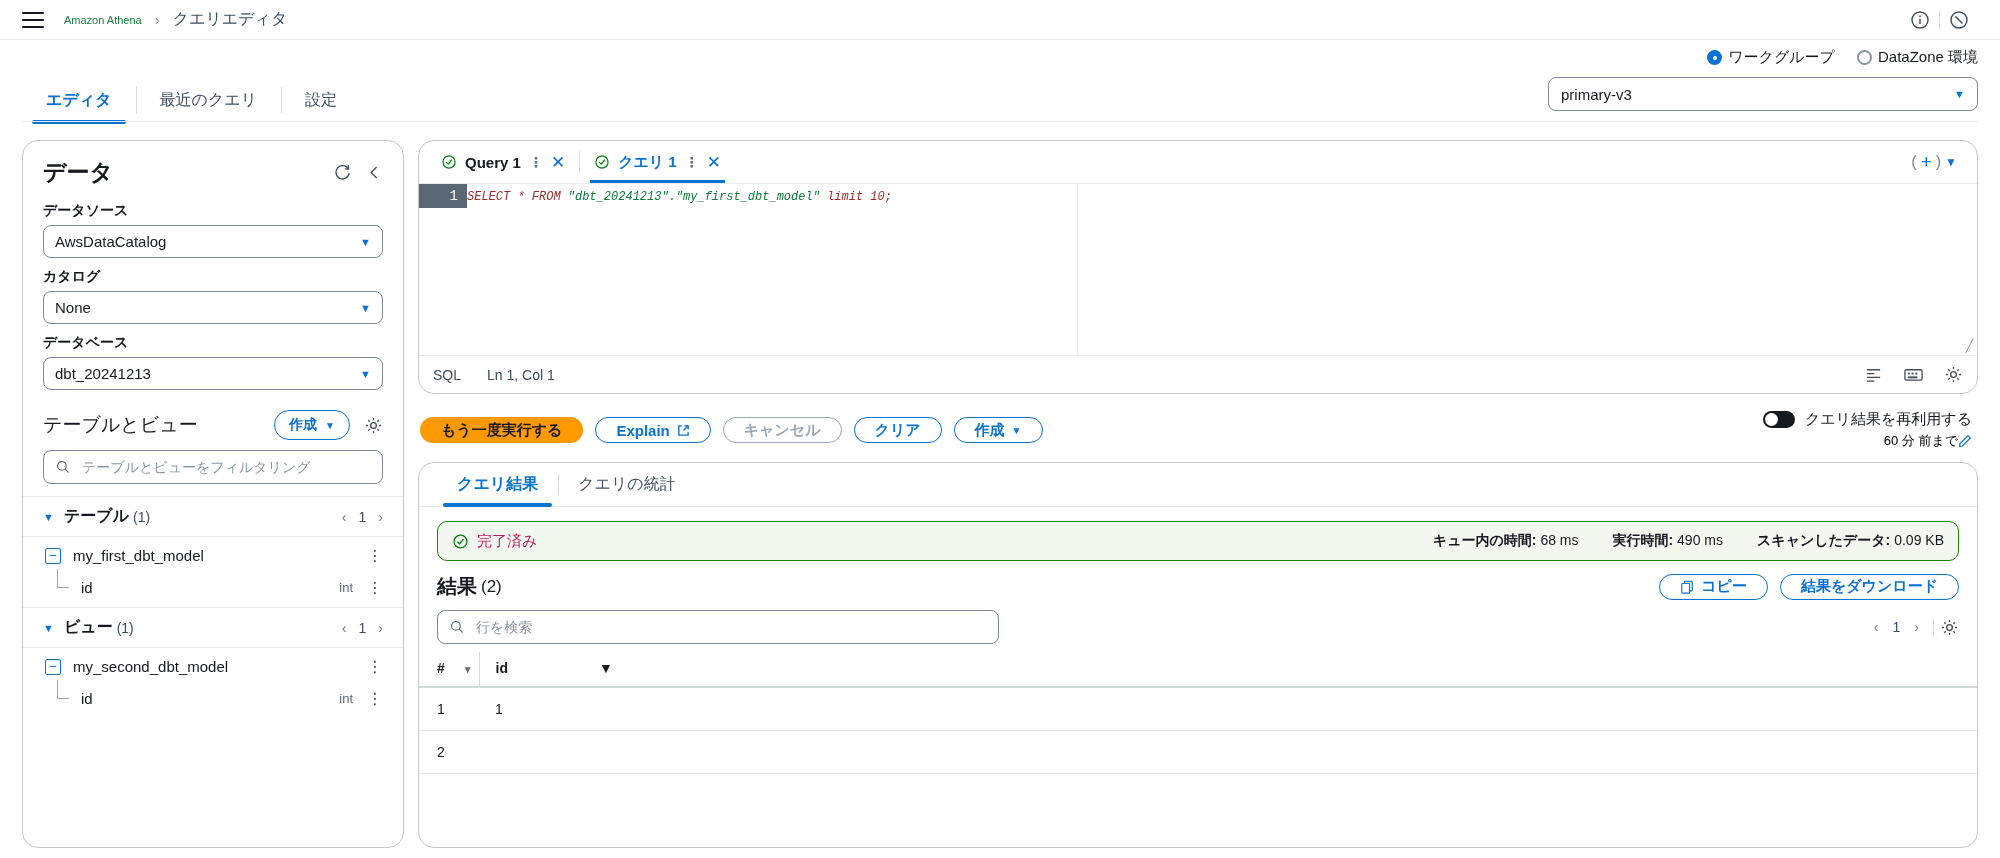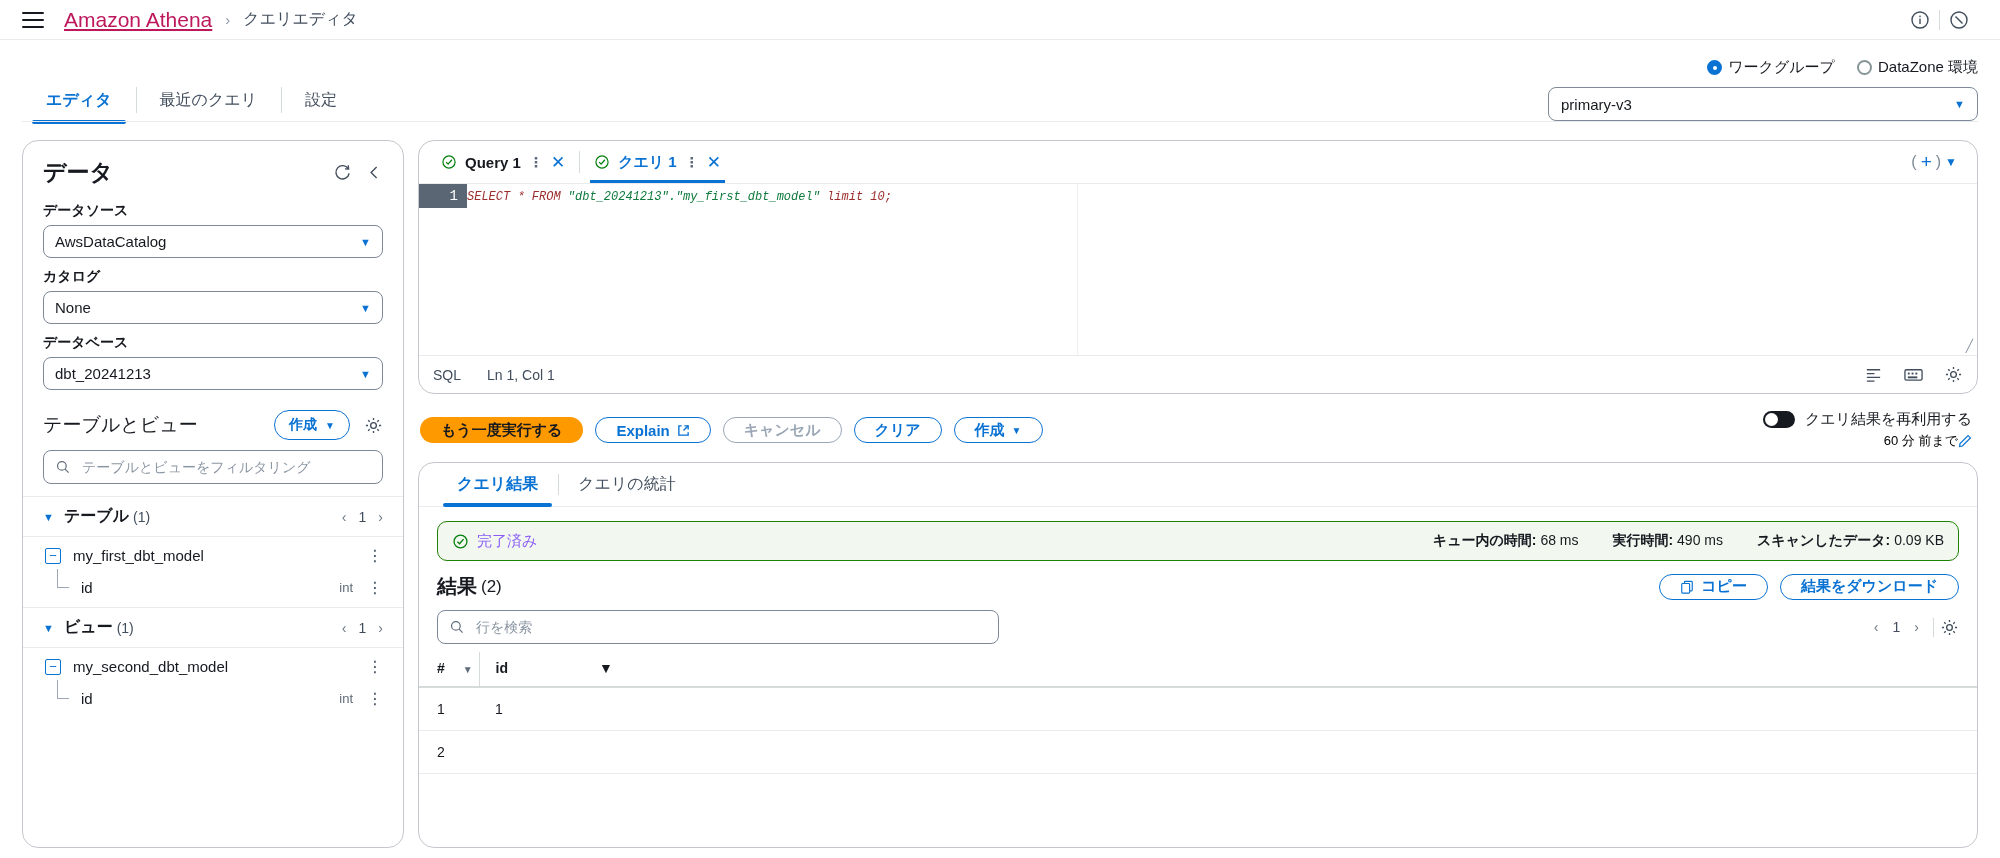--- a/index.html
+++ b/index.html
@@ -18,30 +18,30 @@
   .topbar {
     height: 40px;
     display: flex; align-items: center;
     padding: 0 22px;
     border-bottom: 1px solid #e9ebed;
     background: #fff;
   }
   .hamburger { width: 22px; height: 16px; display: flex; flex-direction: column;
                justify-content: space-between; cursor: pointer; margin-right: 20px; }
   .hamburger i { display: block; height: 2px; background: #16191f; border-radius: 1px; }
-  .crumb-link { color: #be185d; font-size: 21px; text-decoration: underline; cursor: pointer; }
+  .crumb-link { color: #15803d; font-size: 11px; cursor: pointer; }
   .crumb-sep { color: #8d99a8; margin: 0 13px; font-size: 15px; }
   .crumb-cur { color: #414d5c; font-size: 16px; }
   .topbar-right { margin-left: auto; display: flex; align-items: center; gap: 0; }
   .ticon { width: 38px; height: 30px; display: flex; align-items: center; justify-content: center;
            cursor: pointer; color: #414d5c; }
   .vdiv { width: 1px; height: 20px; background: #d5dbdb; }
 
   
-  .wg-area { position: absolute; right: 22px; top: 58px; width: 430px; }
+  .wg-area { position: absolute; right: 22px; top: 48px; width: 430px; }
   .wg-radios { display: flex; align-items: center; justify-content: flex-end; gap: 6px; font-size: 15px; color: #16191f; }
   .radio { width: 15px; height: 15px; border-radius: 50%; border: 2px solid #879596;
            display: inline-block; position: relative; }
   .radio.on { border-color: #0972d3; background: #0972d3; }
   .radio.on::after { content:""; position:absolute; left:3.5px; top:3.5px; width:4px; height:4px;
                      border-radius:50%; background:#fff; }
   .wg-radios .lbl { margin-right: 16px; }
   .wg-select {
     margin-top: 10px; height: 34px; width: 430px;
     border: 1px solid #7d8998; border-radius: 8px;
@@ -187,21 +187,21 @@
           cursor: pointer; position: relative; }
   .rtab.active { color: #0972d3; font-weight: 700; }
   .rtab.active::after { content:""; position:absolute; left:6px; right:6px; bottom:-1px; height:4px;
                         background:#0972d3; border-radius:2px; }
   .rtab + .rtab::before { content:""; position:absolute; left:0; top:11px; bottom:11px; width:1px; background:#d5dbdb; }
 
   .alert {
     margin: 14px 18px 0; border: 1px solid #1d8102; background: #f2f8f0; border-radius: 10px;
     height: 40px; display: flex; align-items: center; padding: 0 14px; font-size: 14px;
   }
-  .alert .ok { color: #8b5cf6; display: flex; align-items: center; gap: 8px; font-size: 15px; }
+  .alert .ok { color: #be185d; display: flex; align-items: center; gap: 8px; font-size: 15px; }
   .alert .metrics { margin-left: auto; display: flex; gap: 34px; font-size: 14px; color: #16191f; }
   .alert .metrics b { font-weight: 700; }
 
   .res-head { display: flex; align-items: center; padding: 12px 18px 4px; }
   .res-title { font-size: 20px; font-weight: 700; }
   .res-count { font-size: 17px; font-weight: 400; margin-left: 4px; }
   .res-head .right { margin-left: auto; display: flex; gap: 12px; }
 
   .search-row { display: flex; align-items: center; padding: 6px 18px 0; gap: 8px; }
   .search-box {

